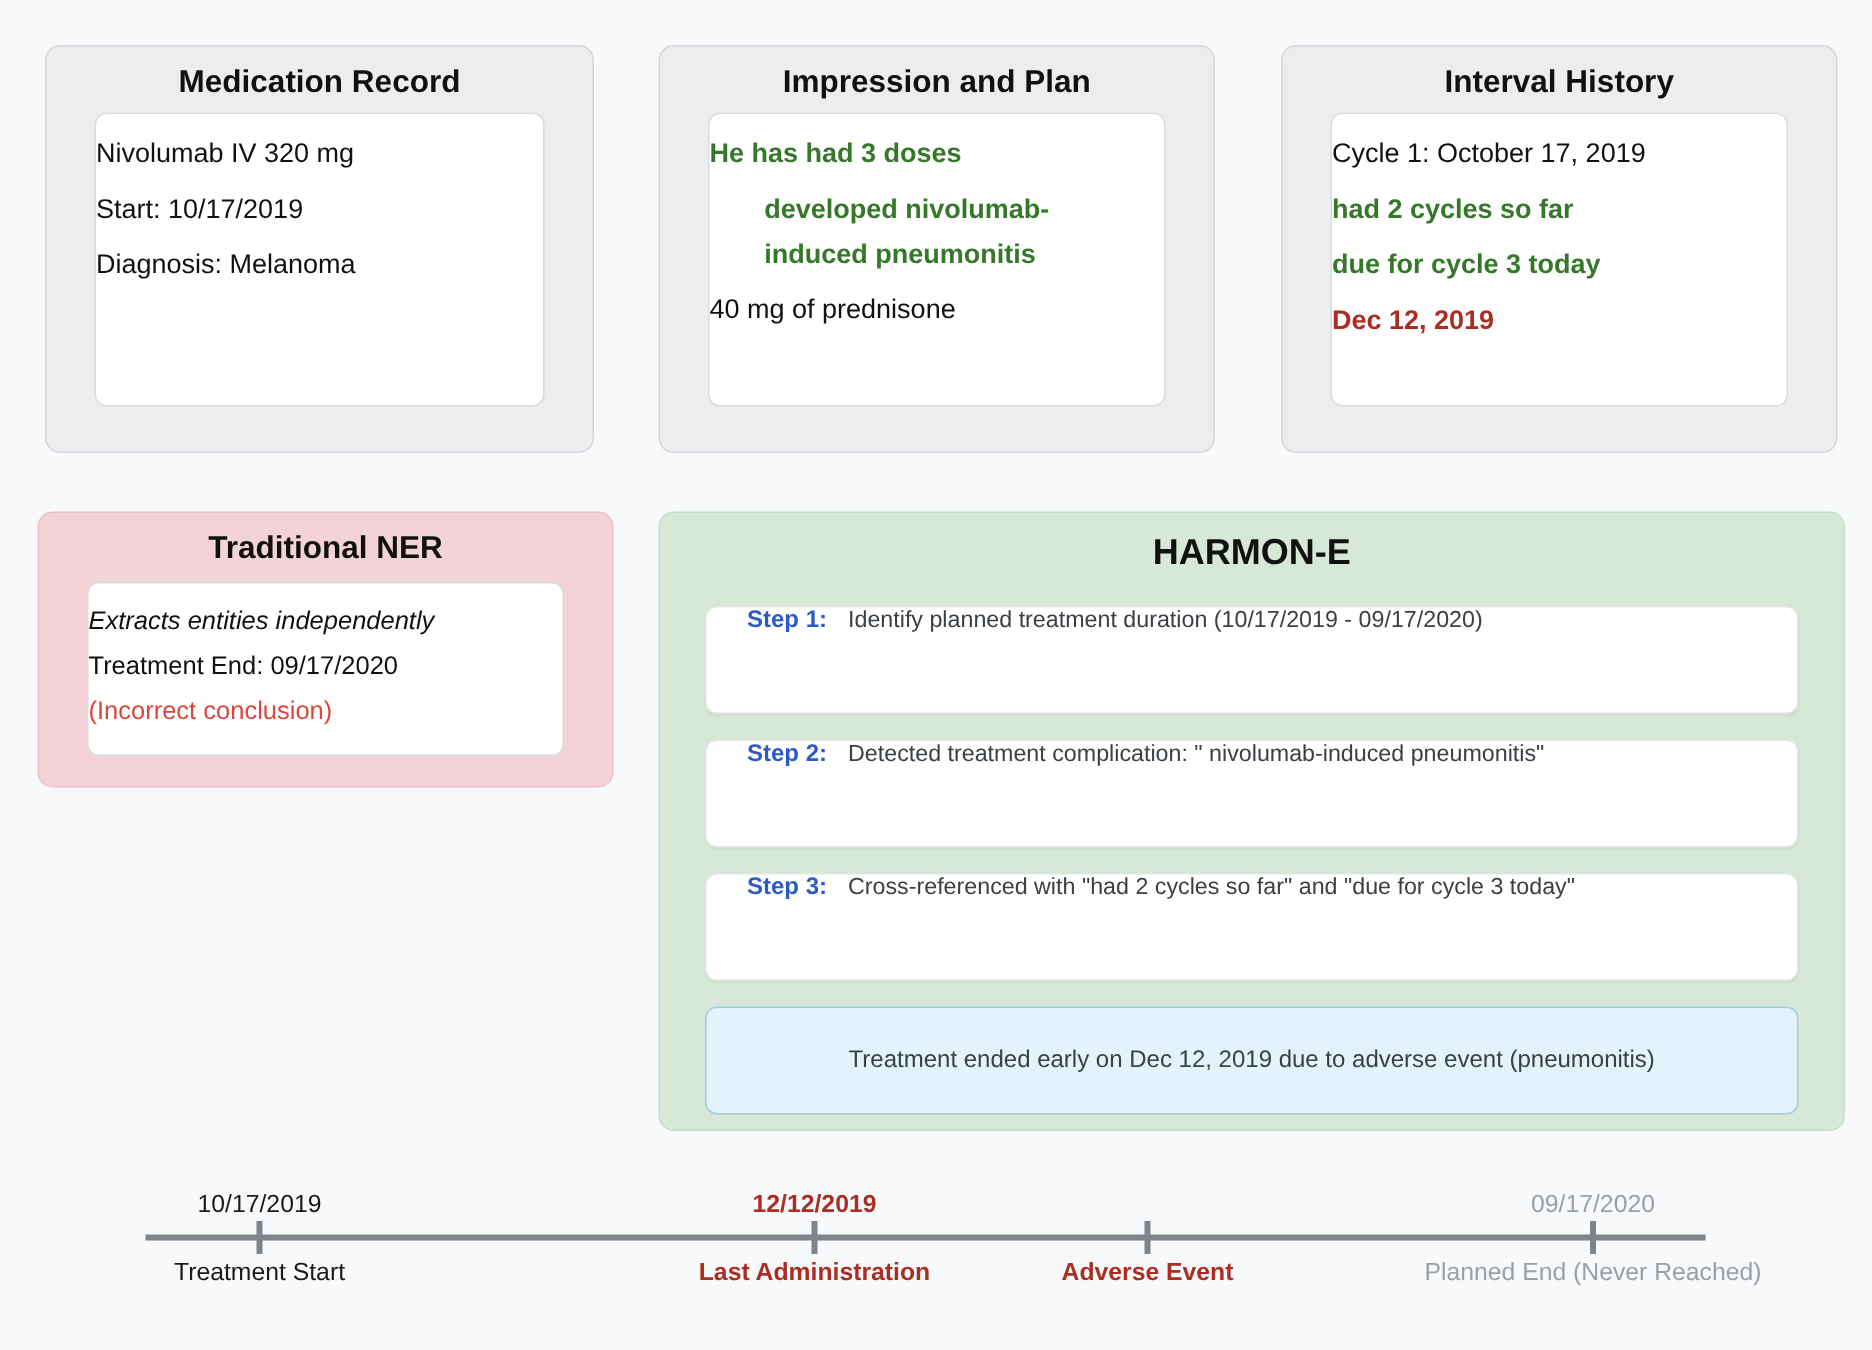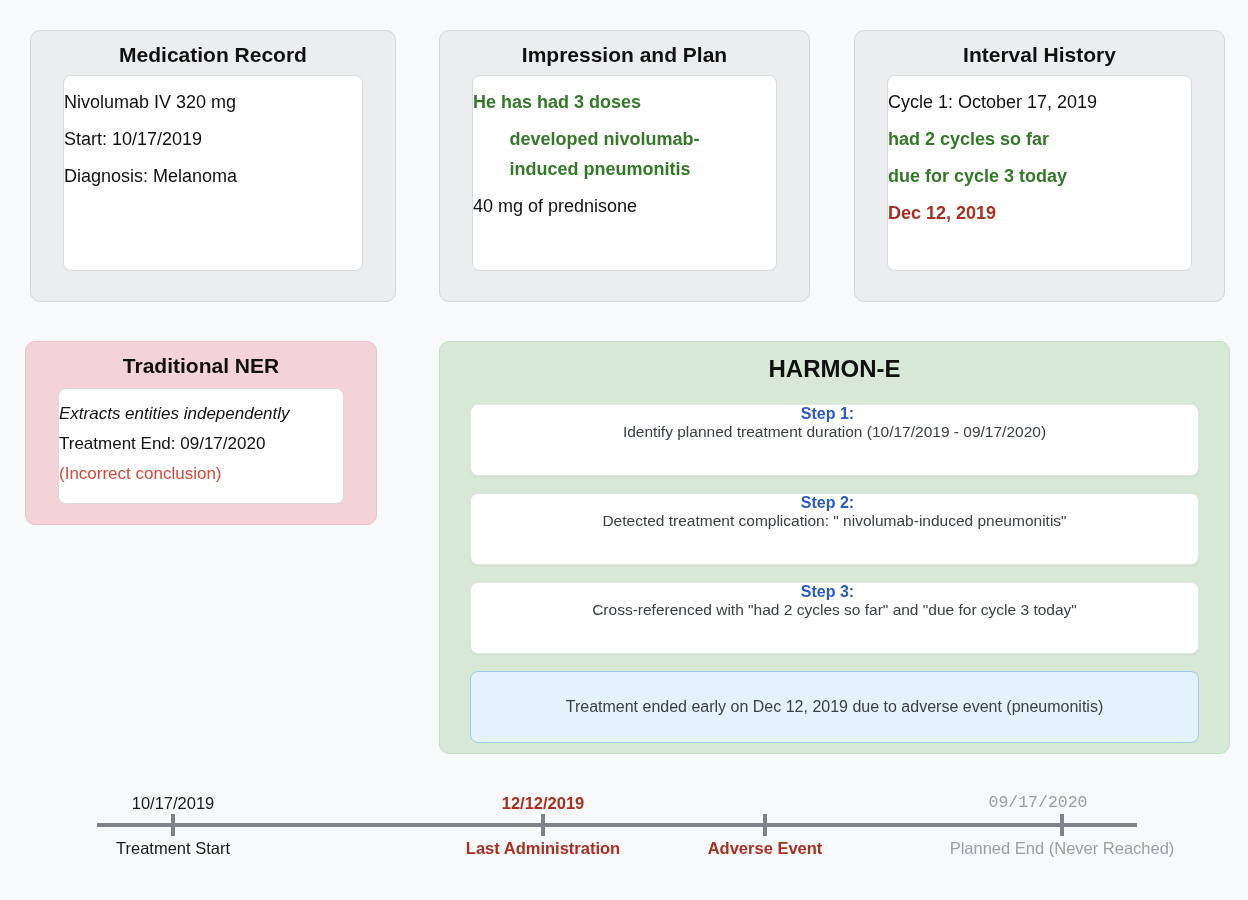--- a/index.html
+++ b/index.html
@@ -35,22 +35,22 @@
   .red-b   { color: var(--dark-red, #aa2e22);   font-weight: bold; }
   .bright-red { color: var(--bright-red, #db453c); }
   .italic { font-style: italic; }
   .wrap { max-width: 230px; margin-left: auto; margin-right: auto; }
 
   
   .step {
     position: absolute; left: 30px; right: 30px; height: 72px;
     background: #fff; border: 1px solid #e2e6e2; border-radius: 8px;
     box-shadow: 0 1px 2px rgba(0,0,0,0.05);
-    display: flex; align-items: center; padding: 0 27px; box-sizing: border-box;
-    font-size: 15.5px; color: #3b4045; flex-direction: column;
+    display: flex; align-items: flex-start; padding: 0 27px; box-sizing: border-box;
+    font-size: 15.5px; color: #3b4045;
   }
   .step-label { color: var(--step-blue, #2b5bc4); font-weight: bold; margin-right: 14px; font-size: 16px; white-space: nowrap; }
   .step-text { white-space: nowrap; }
   .conclusion {
     position: absolute; left: 30px; right: 30px; top: 329px; height: 72px;
     background: var(--conclusion-blue-bg, #e4f2fc);
     border: 1.5px solid var(--conclusion-blue-border, #9ecbea);
     border-radius: 8px; box-sizing: border-box;
     display: flex; align-items: center; justify-content: center;
     font-size: 16px; color: #3b4045;
@@ -92,21 +92,21 @@
   <section class="card gray" style="left:854px; top:30px; width:371px; height:272px;">
     <h2 class="card-title">Interval History</h2>
     <div class="inner tall">
       <div class="ln">Cycle 1: October 17, 2019</div>
       <div class="ln green-b">had 2 cycles so far</div>
       <div class="ln green-b">due for cycle 3 today</div>
       <div class="ln red-b">Dec 12, 2019</div>
     </div>
   </section>
 
-  <section class="card pink" style="left:25px; top:341px; width:352px; height:184px;">
+  <section class="card pink" style="left:25px; top:341px; width:384px; height:184px;">
     <h2 class="card-title">Traditional NER</h2>
     <div class="inner short">
       <div class="ln-sm italic">Extracts entities independently</div>
       <div class="ln-sm">Treatment End: 09/17/2020</div>
       <div class="ln-sm bright-red">(Incorrect conclusion)</div>
     </div>
   </section>
 
   <section class="card green" style="left:439px; top:341px; width:791px; height:413px;">
     <h2 class="card-title" style="font-size:24px; margin-top:13px;">HARMON-E</h2>
@@ -133,20 +133,20 @@
 
   <div class="tl-line"></div>
 
   <div class="tick" style="left:171px;"></div>
   <div class="tick" style="left:541px;"></div>
   <div class="tick" style="left:763px;"></div>
   <div class="tick" style="left:1060px;"></div>
 
   <div class="tl-date t-black" style="left:173px;">10/17/2019</div>
   <div class="tl-date t-red" style="left:543px;">12/12/2019</div>
-  <div class="tl-date t-gray" style="left:1038px;font-family:Liberation Mono, monospace;">09/17/2020</div>
+  <div class="tl-date t-gray" style="left:1062px;">09/17/2020</div>
 
   <div class="tl-label t-black" style="left:173px;">Treatment Start</div>
   <div class="tl-label t-red" style="left:543px;">Last Administration</div>
   <div class="tl-label t-red" style="left:765px;">Adverse Event</div>
   <div class="tl-label t-gray" style="left:1062px;">Planned End (Never Reached)</div>
 
 </div>
 
 </body></html>

